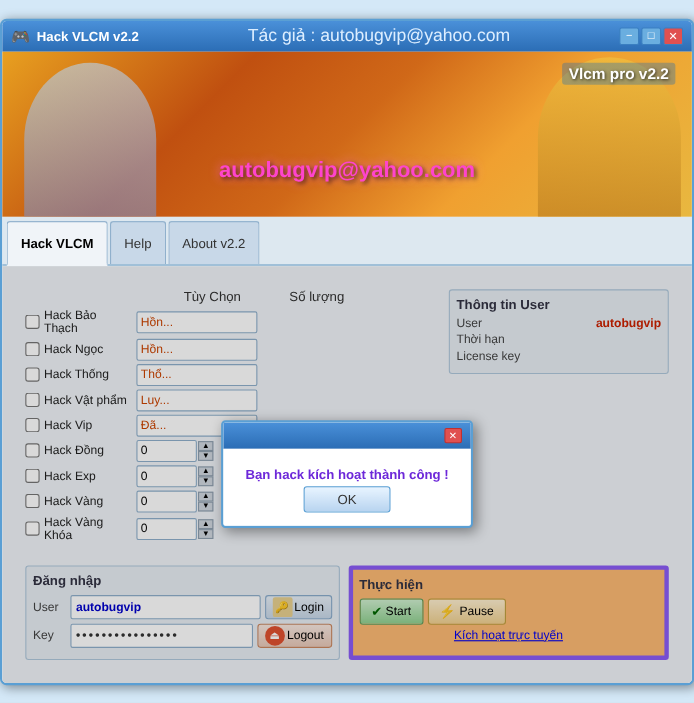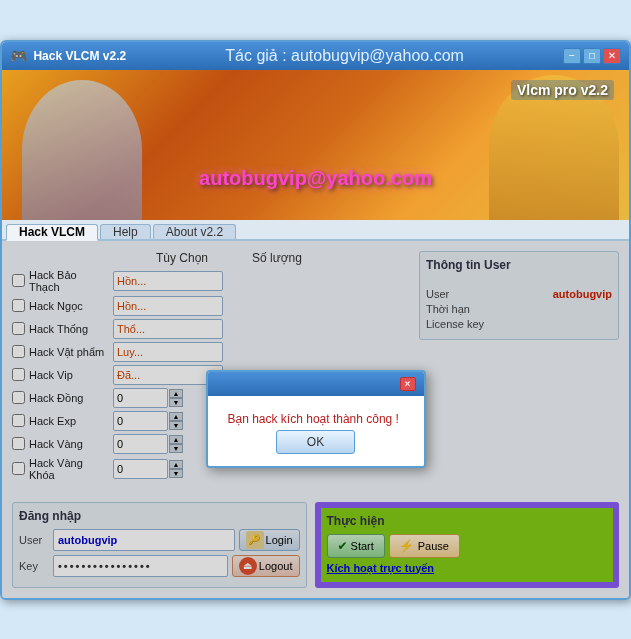--- a/index.html
+++ b/index.html
@@ -121,39 +121,39 @@
       opacity: 0.7;
     }
     .tabs {
       display: flex;
       background: #dde8f0;
       border-bottom: 2px solid #a0c0d8;
       padding: 4px 4px 0 4px;
       gap: 2px;
     }
     .tab {
-      padding: 0 12px;
+      padding: 12px 12px;
       background: #c8d8e8;
       border: 1px solid #90b0cc;
       border-bottom: none;
       border-radius: 3px 3px 0 0;
       cursor: pointer;
       font-size: 12px;
       color: #333;
     }
     .tab.active {
       background: #f0f4f8;
       border-bottom: 2px solid #f0f4f8;
       font-weight: bold;
       color: #000;
       margin-bottom: -2px;
     }
     .content {
       background: #f0f4f8;
-      padding: 10px;
+      padding: 21px;
       position: relative;
     }
     .main-grid {
       display: flex;
       gap: 8px;
     }
     .left-panel {
       flex: 1;
     }
     .right-panel {
@@ -241,21 +241,21 @@
       background: #e8eef4;
       border: 1px solid #b0c8dc;
       border-radius: 3px;
       padding: 6px;
       margin-bottom: 8px;
     }
     .user-info-title {
       font-size: 12px;
       font-weight: bold;
       color: #334;
-      margin-bottom: 16px;
+      margin-bottom: 4px;
     }
     .user-info-row {
       display: flex;
       justify-content: space-between;
       align-items: center;
       margin-bottom: 3px;
       font-size: 11px;
     }
     .user-info-key { color: #444; }
     .user-info-val { color: #cc2200; font-weight: bold; }
@@ -315,22 +315,22 @@
       background: linear-gradient(to bottom, #f8e8e0, #e8c8b8);
       border: 1px solid #cc8860;
       border-radius: 3px;
       padding: 2px 6px;
       cursor: pointer;
       font-size: 11px;
       height: 22px;
     }
     .action-section {
       flex: 1;
-      background: #84cc16;
-      border: 6px solid #8b5cf6;
+      background: #fdba74;
+      border: 4px solid #8b5cf6;
       border-radius: 3px;
       padding: 6px;
     }
     .action-title {
       font-size: 12px;
       font-weight: bold;
       color: #334;
       margin-bottom: 6px;
     }
     .action-btns {
@@ -361,22 +361,22 @@
       cursor: pointer;
       font-size: 11px;
       height: 24px;
     }
     .kich-hoat-link {
       color: #0000ee;
       text-decoration: underline;
       font-size: 11px;
       cursor: pointer;
       display: block;
+      text-align: center;
       margin-top: 2px;
-      font-weight: bold;
     }
     
     .dialog-overlay {
       position: absolute;
       top: 0; left: 0; right: 0; bottom: 0;
       background: rgba(0,0,0,0.15);
       display: flex;
       align-items: center;
       justify-content: center;
       z-index: 100;
@@ -411,22 +411,23 @@
       align-items: center;
       justify-content: center;
       border-radius: 2px;
     }
     .dialog-body {
       padding: 16px 20px 12px 20px;
       background: white;
     }
     .dialog-message {
       font-size: 12px;
-      color: #b91c1c;
+      color: #6d28d9;
       margin-bottom: 4px;
+      font-weight: bold;
     }
     .dialog-ok-btn {
       display: block;
       margin: 0 auto;
       padding: 4px 30px;
       background: linear-gradient(to bottom, #e8f4ff, #b8d4f0);
       border: 1px solid #5a9fd4;
       border-radius: 3px;
       cursor: pointer;
       font-size: 12px;

